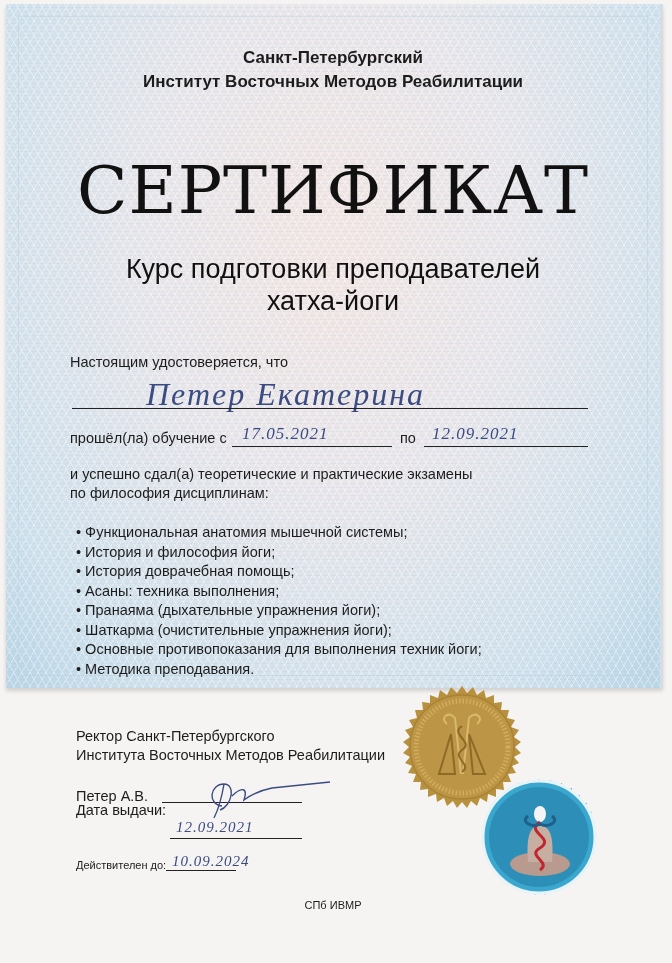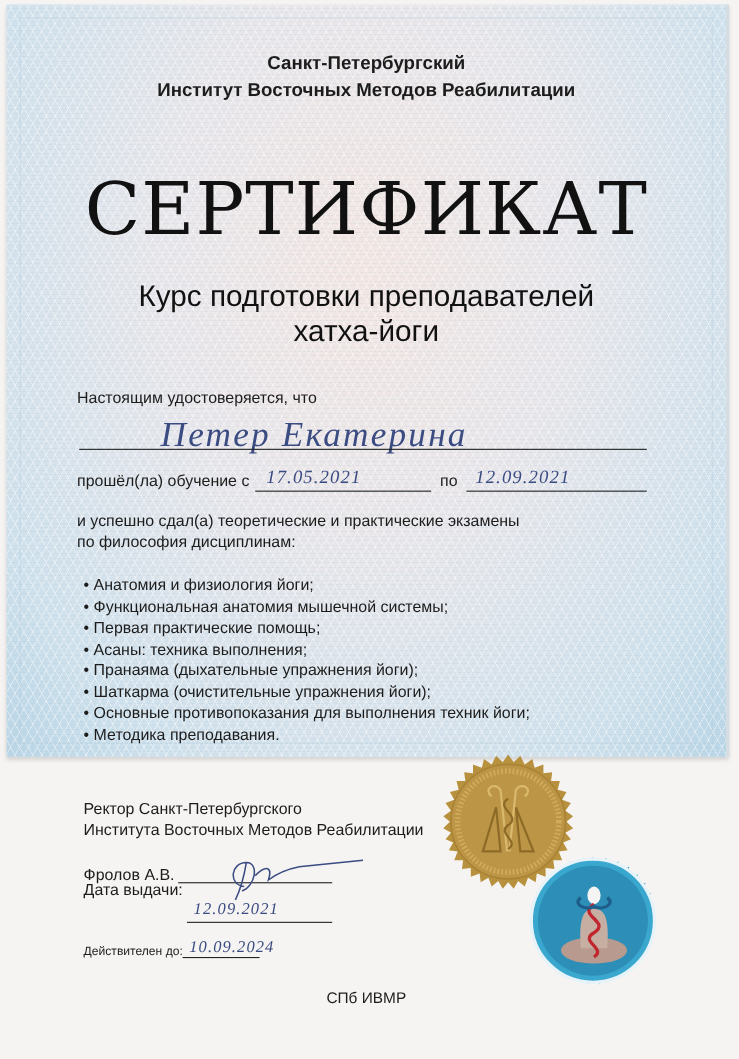--- a/index.html
+++ b/index.html
@@ -41,21 +41,21 @@
   .line { position:absolute; height:1px; background:#222; }
   ul.disc { position:absolute; left:70px; top:519px; margin:0; padding:0; list-style:none; }
   ul.disc li { font-size:14.5px; line-height:19.5px; color:#1c1c1c; }
   ul.disc li::before { content:"• "; }
   .seal-gold {
     position:absolute; left:383px; top:670px; width:146px; height:146px;
   }
   .seal-blue {
     position:absolute; left:462px; top:762px; width:142px; height:142px;
   }
-  .footer { position:absolute; left:0; right:0; top:895px; text-align:center; font-size:14px; color:#1c1c1c; }
+  .footer { position:absolute; left:0; right:0; top:895px; text-align:center; font-size:11px; color:#1c1c1c; }
 </style>
 </head>
 <body>
 
 <div class="sheet">
   <div class="frame"></div>
 
   <div class="inst inst1">Санкт-Петербургский</div>
   <div class="inst inst2">Институт Восточных Методов Реабилитации</div>
 
@@ -72,34 +72,34 @@
   <div class="hand" style="left:236px; top:420px; font-size:17px; letter-spacing:1px;">17.05.2021</div>
   <div class="line" style="left:226px; top:442px; width:160px;"></div>
   <div class="txt" style="left:394px; top:426px;">по</div>
   <div class="hand" style="left:426px; top:420px; font-size:17px; letter-spacing:1px;">12.09.2021</div>
   <div class="line" style="left:418px; top:442px; width:164px;"></div>
 
   <div class="txt" style="left:64px; top:462px;">и успешно сдал(а) теоретические и практические экзамены</div>
   <div class="txt" style="left:64px; top:481px;">по философия дисциплинам:</div>
 
   <ul class="disc">
-    <li>Анатомия и физиология йоги;</li>
     <li>Функциональная анатомия мышечной системы;</li>
-    <li>Первая практические помощь;</li>
+    <li>История и философия йоги;</li>
+    <li>История доврачебная помощь;</li>
     <li>Асаны: техника выполнения;</li>
     <li>Пранаяма (дыхательные упражнения йоги);</li>
     <li>Шаткарма (очистительные упражнения йоги);</li>
     <li>Основные противопоказания для выполнения техник йоги;</li>
     <li>Методика преподавания.</li>
   </ul>
 
   <div class="txt" style="left:70px; top:724px;">Ректор Санкт-Петербургского</div>
   <div class="txt" style="left:70px; top:743px;">Института Восточных Методов Реабилитации</div>
 
-  <div class="txt" style="left:70px; top:784px;">Фролов А.В.</div>
+  <div class="txt" style="left:70px; top:784px;">Петер А.В.</div>
   <div class="line" style="left:156px; top:798px; width:140px;"></div>
   <svg style="position:absolute; left:196px; top:772px;" width="130" height="44" viewBox="0 0 130 44">
     <path d="M20 30 C5 28 8 8 22 8 C34 8 30 30 18 34 M22 8 C20 20 16 34 12 42 M30 20 C40 10 46 12 42 24 C50 18 60 14 70 12 L128 6" fill="none" stroke="#3b4c82" stroke-width="1.4"></path>
   </svg>
 
   <div class="txt" style="left:70px; top:798px;">Дата выдачи:</div>
   <div class="hand" style="left:170px; top:815px; font-size:15px; letter-spacing:1px;">12.09.2021</div>
   <div class="line" style="left:164px; top:834px; width:132px;"></div>
 
   <div class="txt" style="left:70px; top:855px; font-size:11px;">Действителен до:</div>

